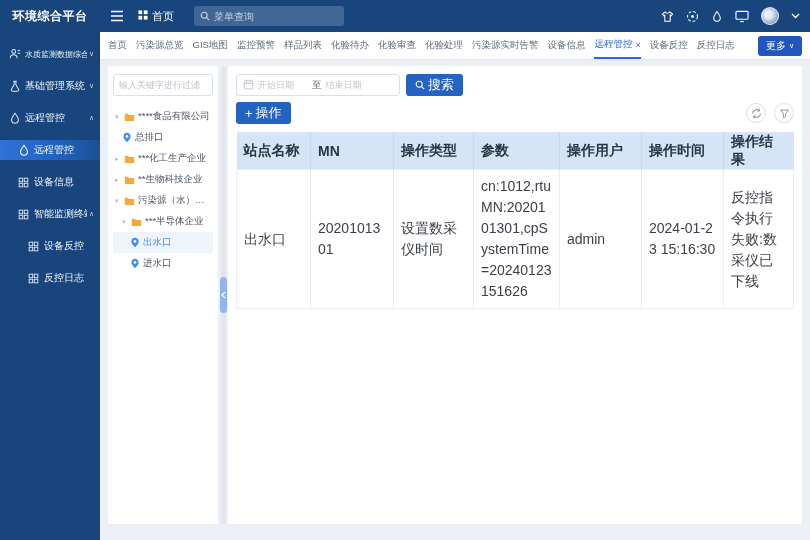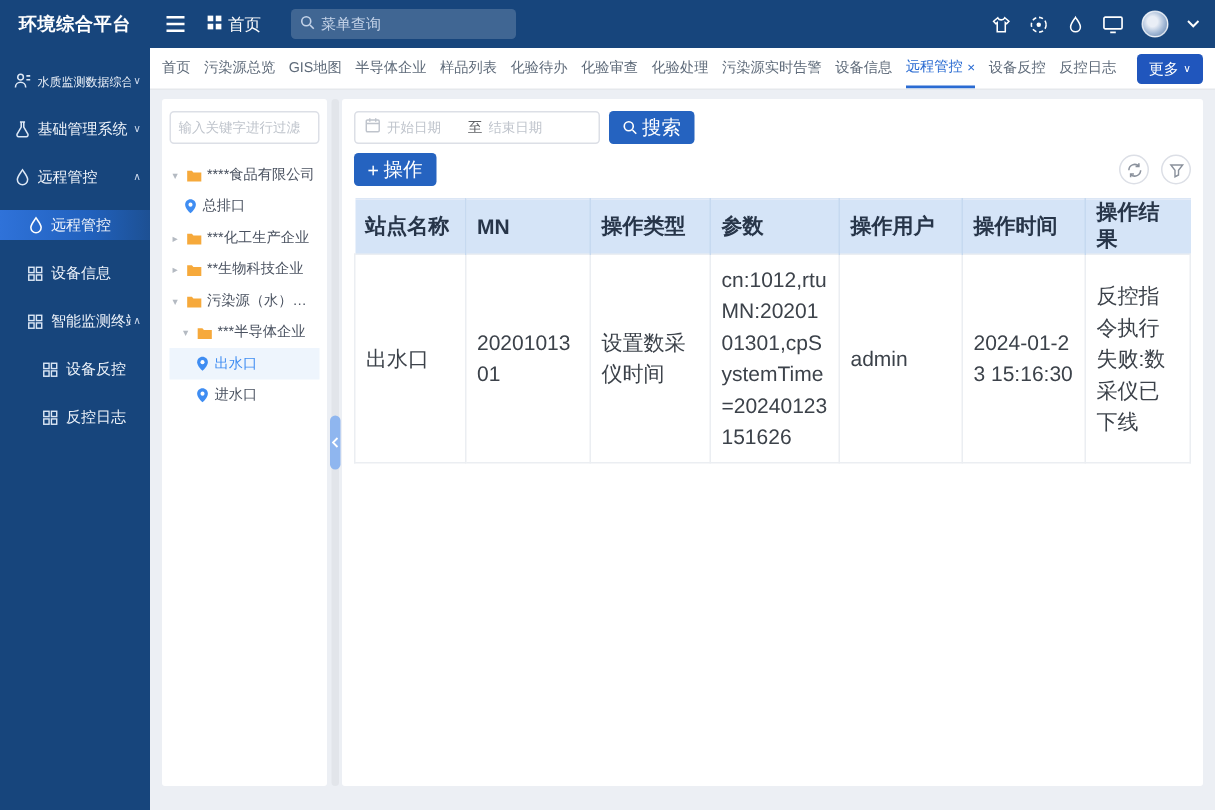--- a/index.html
+++ b/index.html
@@ -238,21 +238,21 @@
           </svg>
       </span>
     </div>
   </header>
 
   <div class="tabbar">
     <div class="tabs">
       <span class="tab">首页</span>
       <span class="tab">污染源总览</span>
       <span class="tab">GIS地图</span>
-      <span class="tab">半导体企业</span>
+      <span class="tab">监控预警</span>
       <span class="tab">样品列表</span>
       <span class="tab">化验待办</span>
       <span class="tab">化验审查</span>
       <span class="tab">化验处理</span>
       <span class="tab">污染源实时告警</span>
       <span class="tab">设备信息</span>
       <span class="tab active">
         <span>远程管控</span>
         <span class="x">×</span>
       </span>

